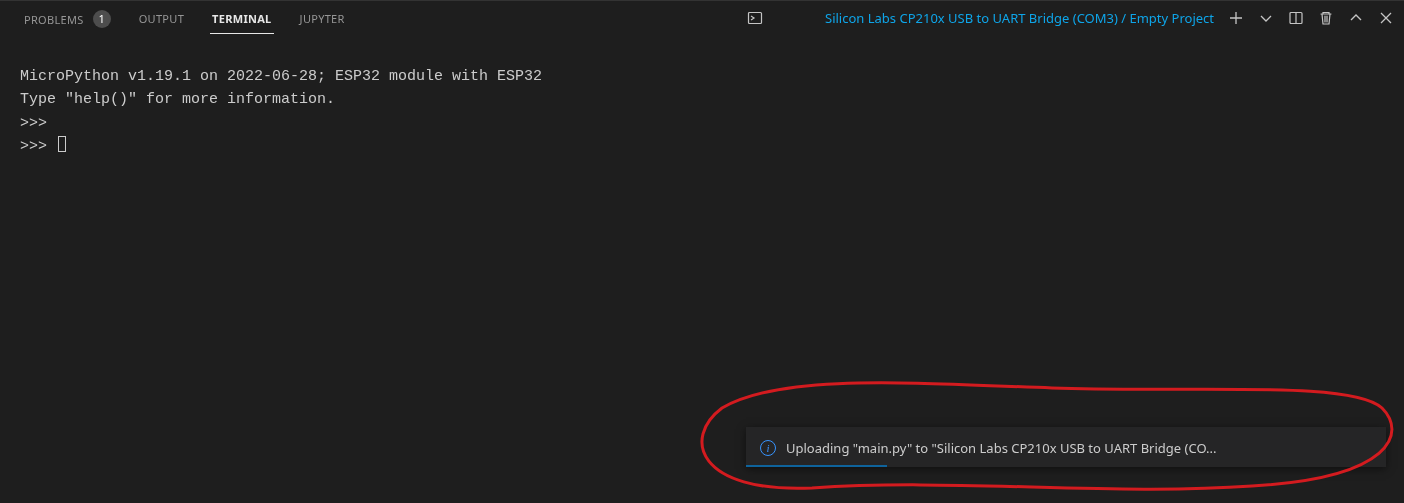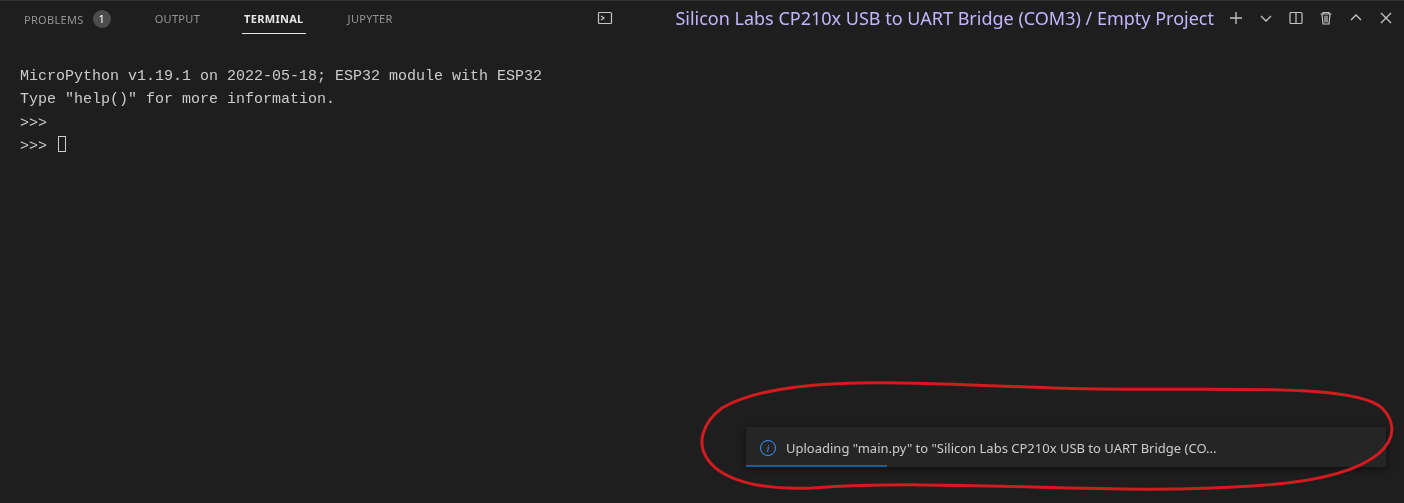--- a/index.html
+++ b/index.html
@@ -13,21 +13,21 @@
     position: relative;
   }
   .panel-header {
     display: flex;
     align-items: center;
     height: 35px;
     border-top: 1px solid #333;
     padding: 0 10px;
     font-size: 11px;
   }
-  .tabs { display: flex; align-items: center; gap: 16px; text-align: right; }
+  .tabs { display: flex; align-items: center; gap: 0; text-align: right; }
   .tab {
     padding: 8px 14px 7px;
     color: #969696;
     letter-spacing: 0.3px;
     cursor: pointer;
     position: relative;
     text-transform: uppercase;
   }
   .tab.active { color: #e7e7e7; font-weight: bold; }
   .tab.active::after {
@@ -55,21 +55,21 @@
     align-items: center;
     gap: 14px;
     font-size: 13px;
     color: #c5c5c5;
   }
   .launch-icon {
     width: 16px; height: 16px;
     display: inline-flex; align-items: center; justify-content: center;
   }
   .launch-icon svg { width: 16px; height: 16px; }
-  .profile-label { font-size: 18px; color: #c4b5fd; white-space: nowrap; margin-left: 48px; }
+  .profile-label { font-size: 13px; color: #0ea5e9; white-space: nowrap; margin-left: 48px; }
   .icon-btn { width: 16px; height: 16px; display:flex; align-items:center; justify-content:center; cursor:pointer; }
   .icon-btn svg { width:16px; height:16px; stroke:#c5c5c5; }
   .terminal-body {
     padding: 30px 20px 0 20px;
     font-family: Consolas, "Courier New", monospace;
     font-size: 15px;
     color: #cccccc;
     line-height: 1.55;
     white-space: pre;
   }
@@ -172,21 +172,21 @@
         </svg>
     </span>
     <span class="icon-btn">
       <svg viewBox="0 0 16 16" stroke-width="1.3" fill="none">
           <path d="M3 3l10 10M13 3L3 13"></path>
         </svg>
     </span>
   </div>
 </div>
 
-<div class="terminal-body"><span>MicroPython v1.19.1 on 2022-05-18; ESP32 module with ESP32</span>
+<div class="terminal-body"><span>MicroPython v1.19.1 on 2022-06-28; ESP32 module with ESP32</span>
 <span>Type "help()" for more information.</span>
 <span>&gt;&gt;&gt; </span>
 <span>&gt;&gt;&gt; </span><span class="cursor-box"></span></div>
 
 <div class="toast">
   <div class="toast-row">
     <span class="info-icon">i</span>
     <span class="toast-text">Uploading "main.py" to "Silicon Labs CP210x USB to UART Bridge (CO...</span>
   </div>
   <div class="toast-progress" style="width:22%"></div>

